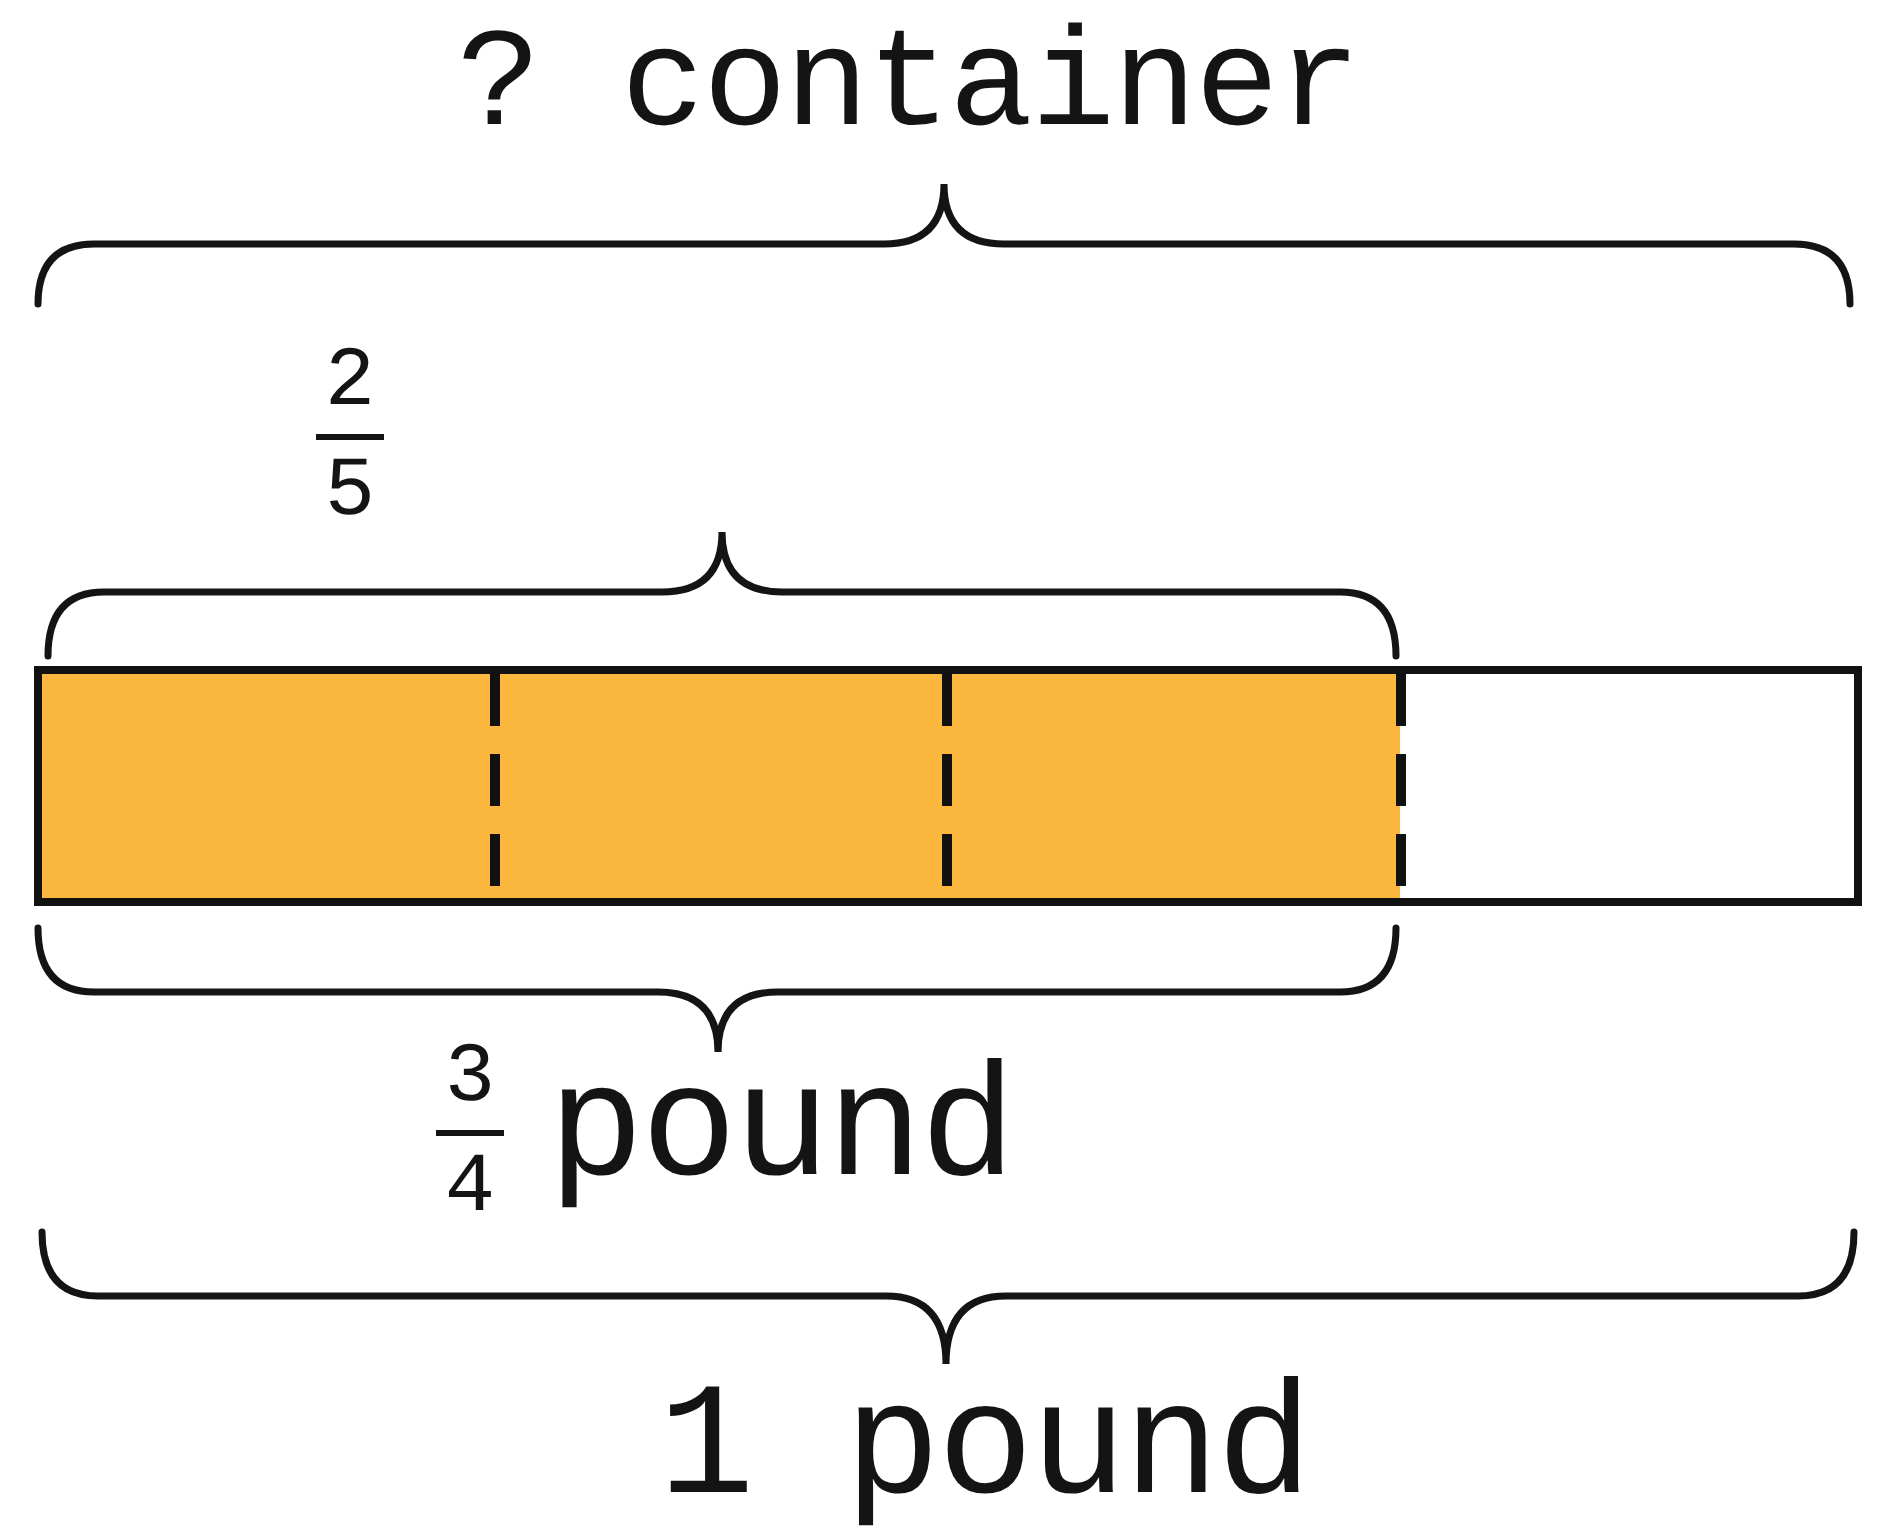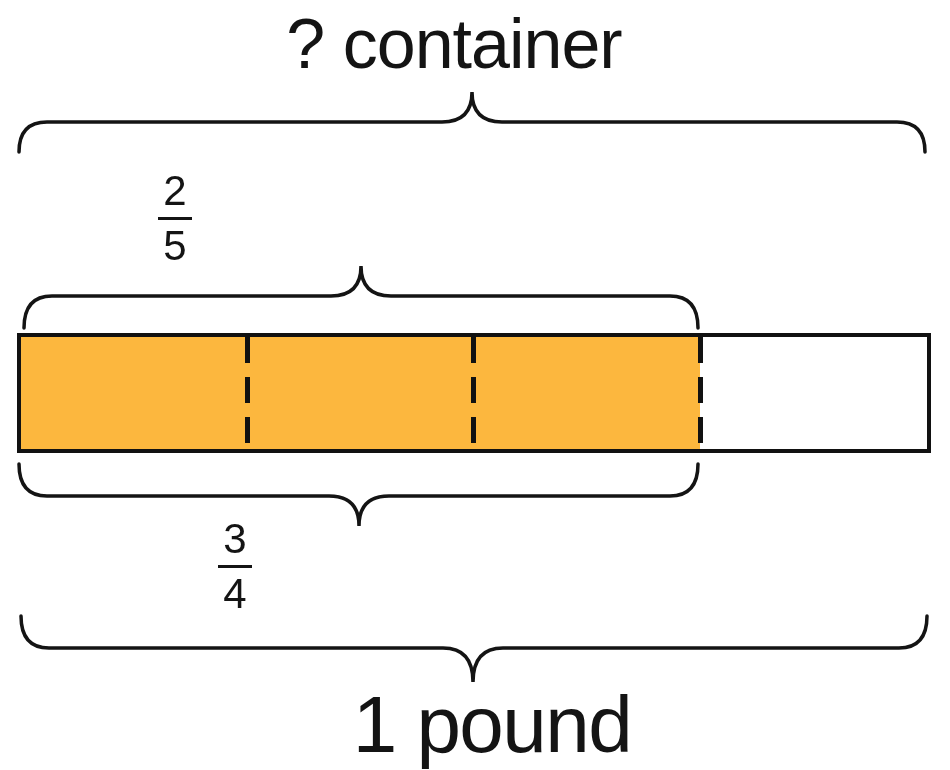--- a/index.html
+++ b/index.html
@@ -5,21 +5,21 @@
   html, body {
     margin: 0;
     padding: 0;
     background: #ffffff;
   }
   .stage {
     position: relative;
     width: 950px;
     height: 770px;
     background: #ffffff;
-    font-family: Liberation Sans, sans-serif;
+    font-family: Liberation Mono, monospace;
     color: #141414;
     overflow: hidden;
   }
   .label {
     position: absolute;
     display: flex;
     align-items: center;
     justify-content: center;
     white-space: nowrap;
     color: #141414;
@@ -145,20 +145,21 @@
   <svg class="brace" style="left:17px; top:462px;" width="683" height="68" viewBox="0 0 683 68">
     <path d="M 2 2 Q 2 34 30 34 L 312 34 Q 342 34 342 64 Q 342 34 372 34 L 653 34 Q 681 34 681 2" fill="none" stroke="#141414" stroke-width="3.5" stroke-linecap="round"></path>
   </svg>
 
   <div class="label pound-label">
     <span class="fraction">
       <span class="num">3</span>
       <span class="frac-line"></span>
       <span class="den">4</span>
     </span>
+    <span>pound</span>
   </div>
 
   <svg class="brace" style="left:19px; top:614px;" width="910" height="72" viewBox="0 0 910 72">
     <path d="M 2 2 Q 2 34 30 34 L 424 34 Q 454 34 454 68 Q 454 34 484 34 L 880 34 Q 908 34 908 2" fill="none" stroke="#141414" stroke-width="3.5" stroke-linecap="round"></path>
   </svg>
 
   <div class="label bottom-label">1 pound</div>
 
 </div>
 

